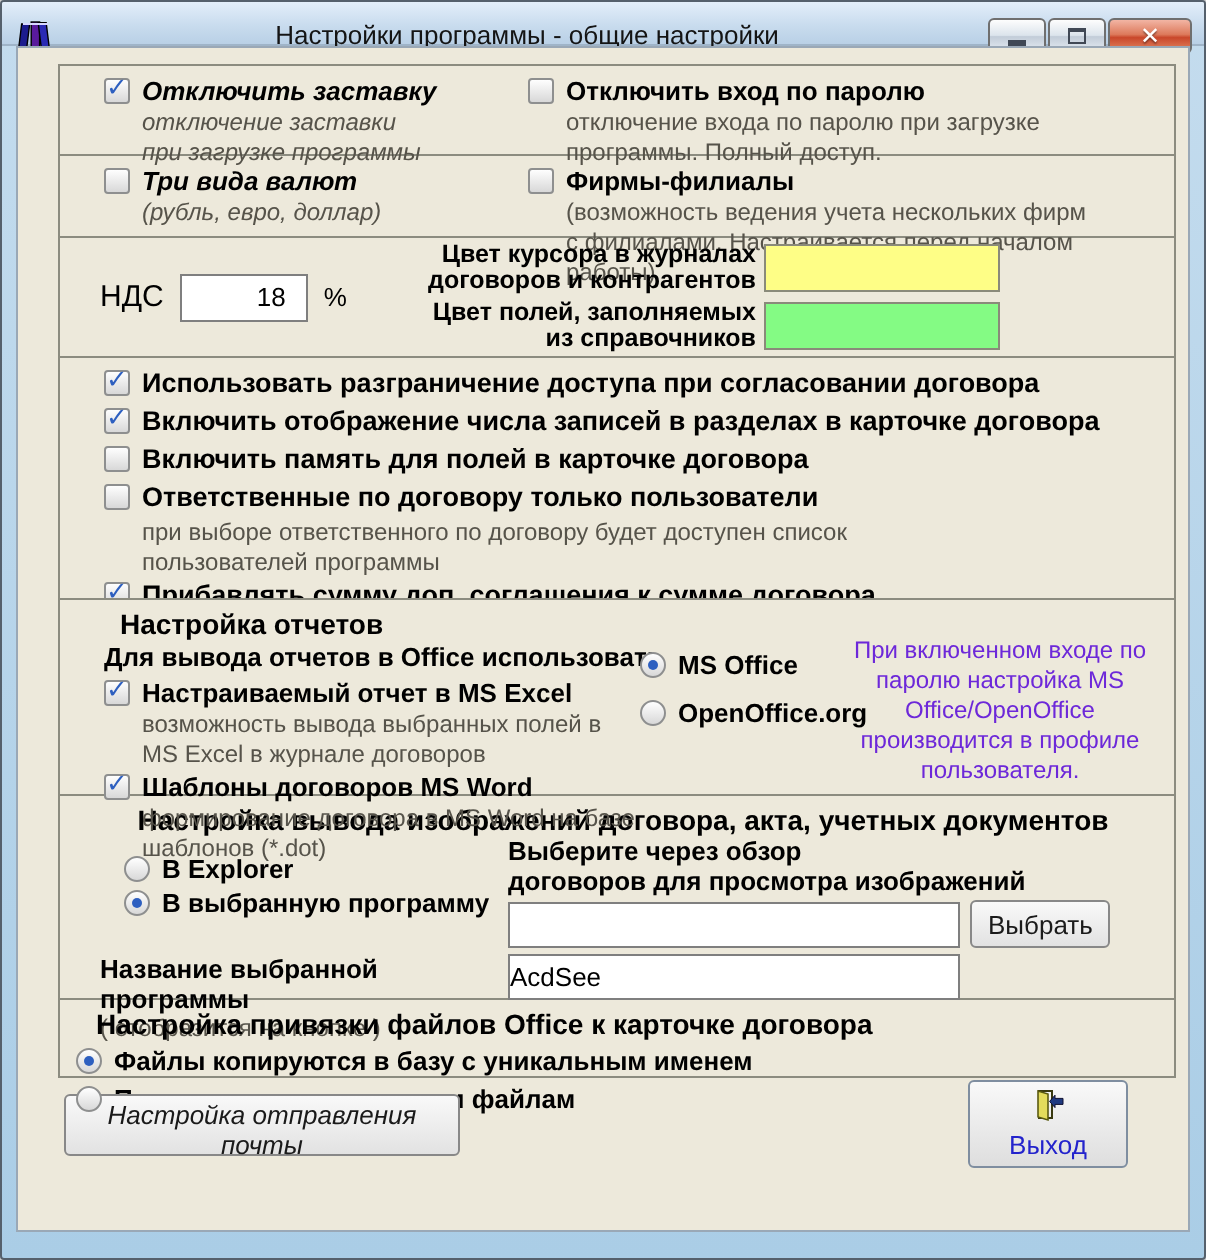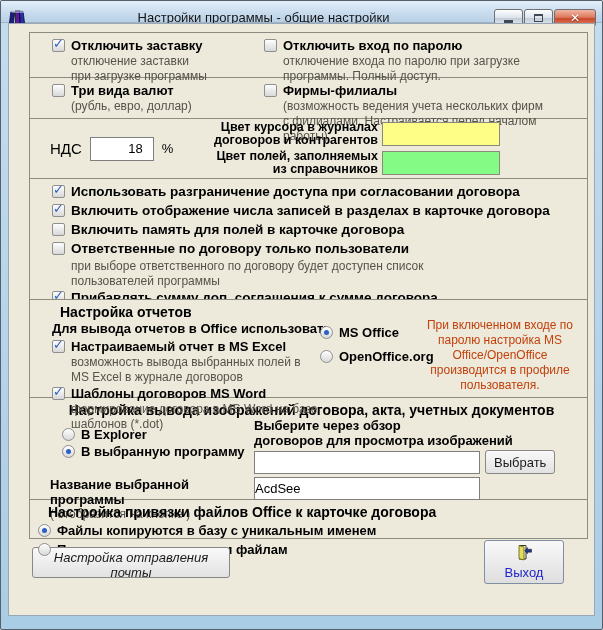--- a/index.html
+++ b/index.html
@@ -85,21 +85,21 @@
   .radio.selected::after {
     content: "";
     position: absolute; left: 3px; top: 3px;
     width: 5px; height: 5px; border-radius: 50%;
     background: #2d5fc0;
   }
   .cb-label, .radio-label { font-weight: bold; font-size: 13px; line-height: 17px; }
   .big .cb-label { font-size: 13.5px; }
   
   .two-col { display: flex; }
-  .two-col .col1 { width: 212px; flex: 0 0 auto; }
+  .two-col .col1 { width: 212px; flex: 0 0 auto; font-style: italic; }
   .two-col .col2 { flex: 1; }
   .box1 { height: 46px; margin-top: 0; }
   .box2 { height: 42px; }
   .box3 { height: 61px; display: flex; align-items: center; padding-top: 0; padding-bottom: 0; padding-left: 20px; }
   .nds-left { display: flex; align-items: center; gap: 8px; width: 148px; flex: 0 0 auto; }
   .nds-label { font-size: 15px; }
   .nds-input {
     width: 64px; height: 24px; border: 1px solid #7f7f7f;
     text-align: right; padding-right: 10px; font-size: 13px;
     font-family: "Liberation Sans", sans-serif; background: #fff;
@@ -109,21 +109,21 @@
   .color-label { width: 180px; text-align: right; font-weight: bold; font-size: 12.5px; line-height: 13px; margin-right: 4px; }
   .swatch { width: 118px; height: 24px; border: 1px solid #8a8a7a; display: inline-block; cursor: default; }
   .box4 { height: 122px; }
   .box4 .cb-row { margin-bottom: 2px; }
   .box4 .indent { margin-left: 19px; }
   .box5 { height: 99px; position: relative; }
   .rep-left { width: 300px; }
   .rep-radios { position: absolute; left: 290px; top: 24px; display: flex; flex-direction: column; gap: 7px; }
   .rep-note {
     position: absolute; right: 6px; top: 18px; width: 162px;
-    text-align: center; font-size: 12px; color: #c2410c; line-height: 15px;
+    text-align: center; font-size: 12px; color: #6d28d9; line-height: 15px;
   }
   .box6 { height: 103px; padding-left: 12px; }
   .img-grid { display: flex; }
   .img-left { width: 212px; flex: 0 0 auto; padding-left: 20px; }
   .img-left .radio-row { }
   .img-left .radio-row:first-child { margin-top: 8px; }
   .img-right { flex: 1; }
   .bold-line { font-weight: bold; font-size: 13px; line-height: 15px; }
   .input-row { display: flex; align-items: center; gap: 5px; margin-top: 2px; }
   .path-input, .name-input {

